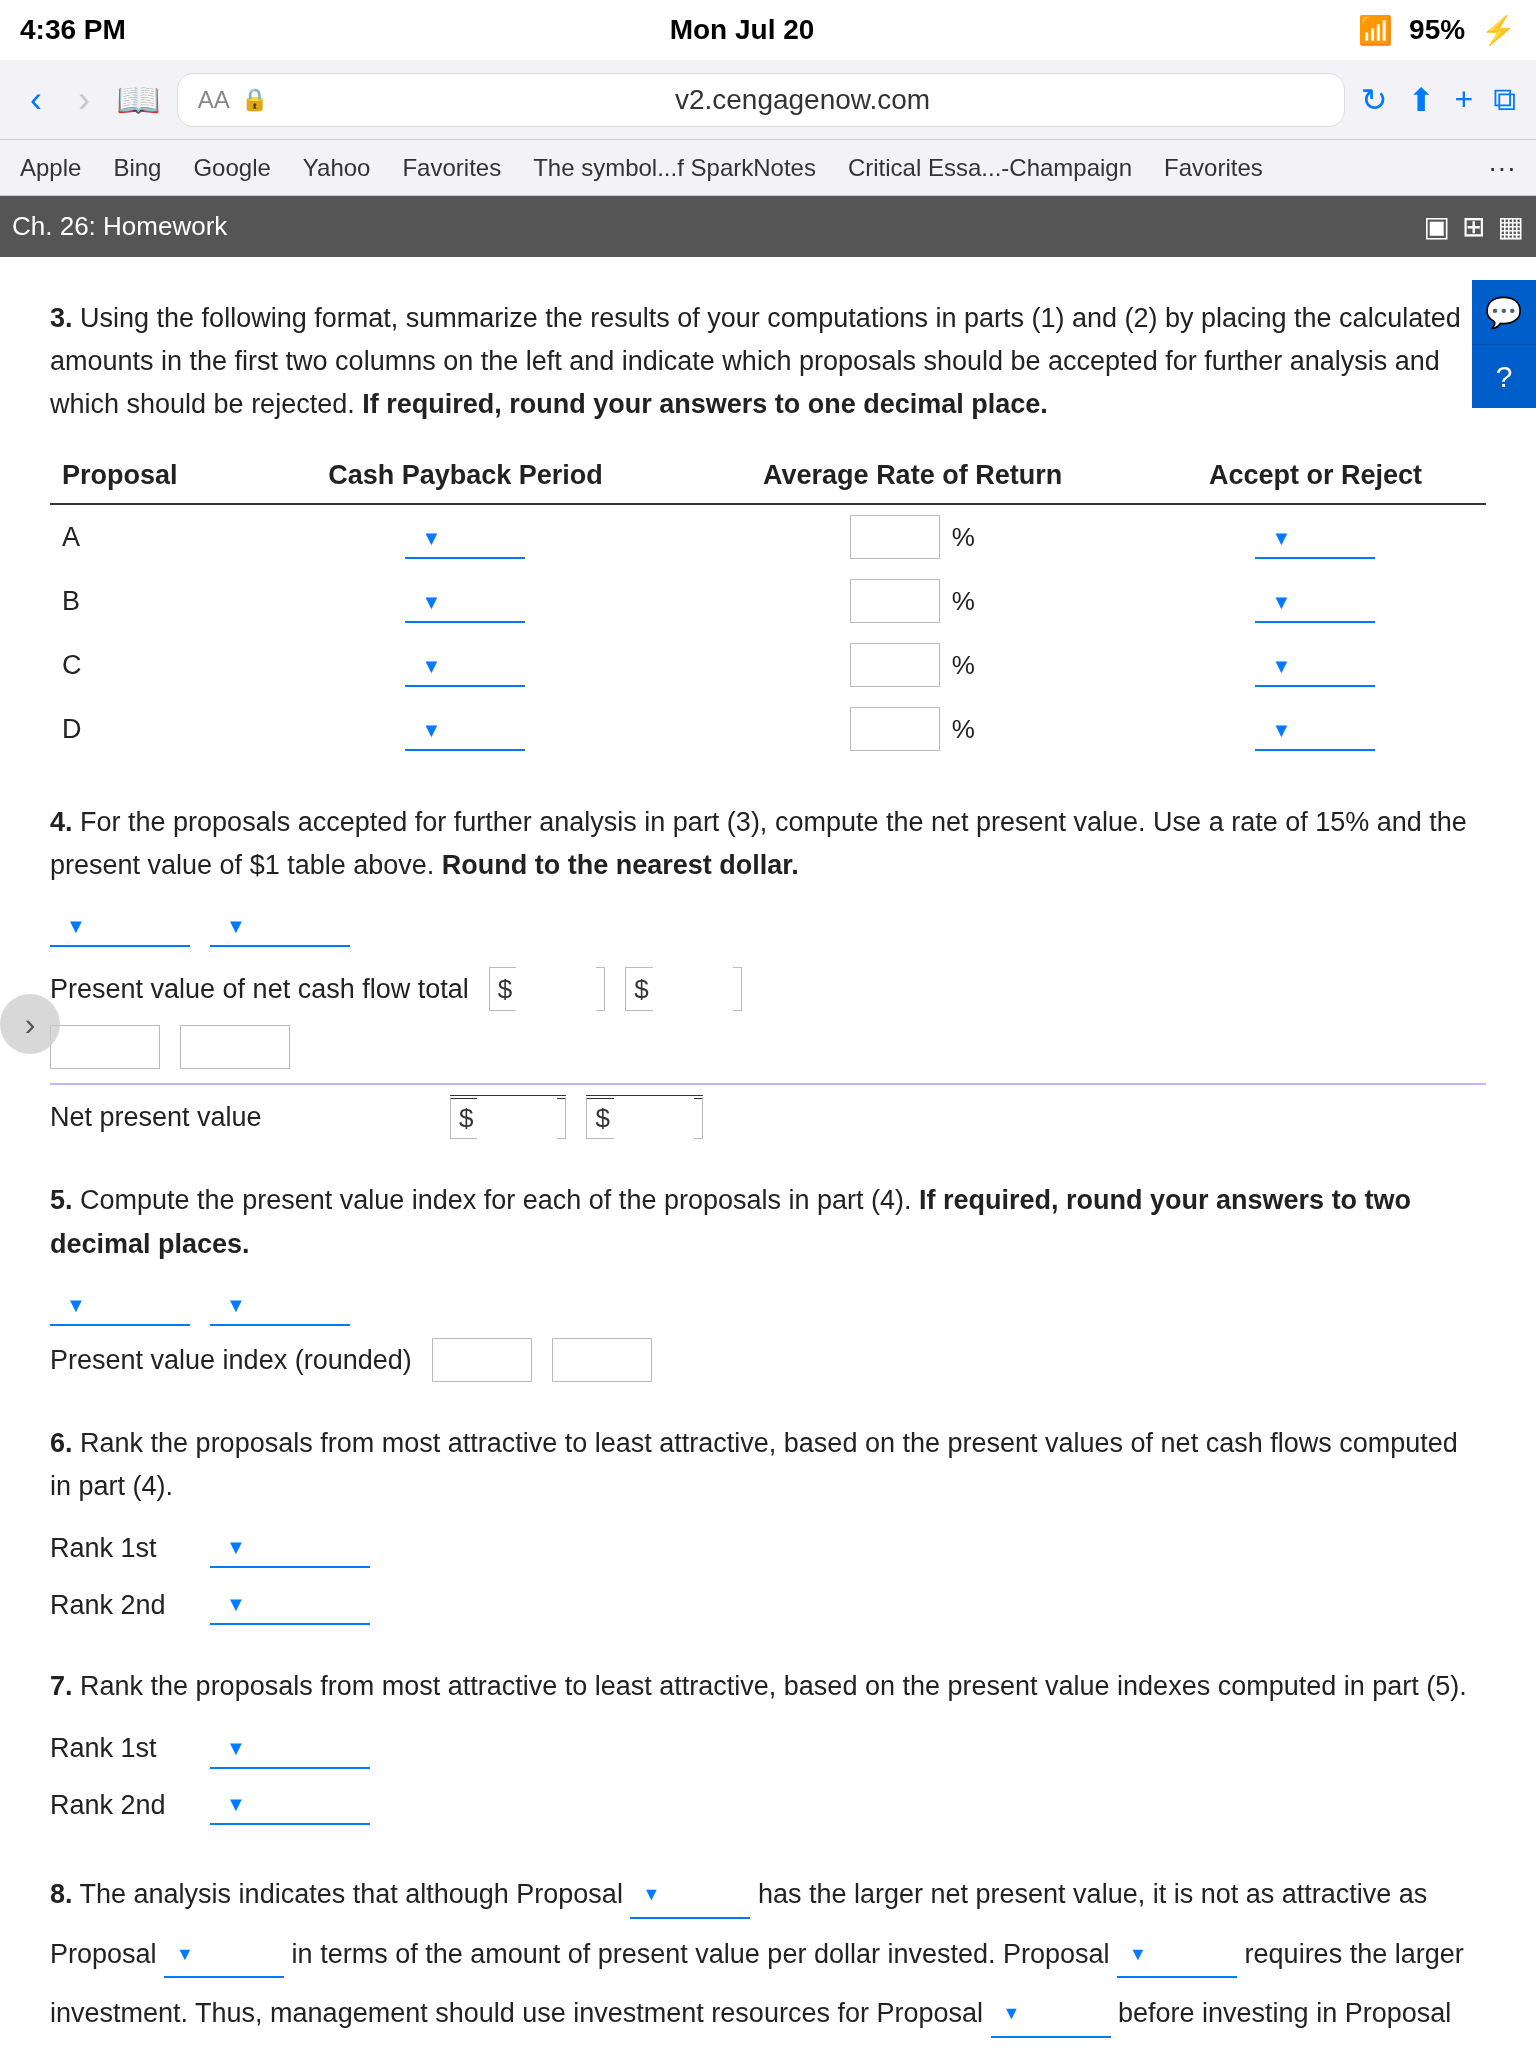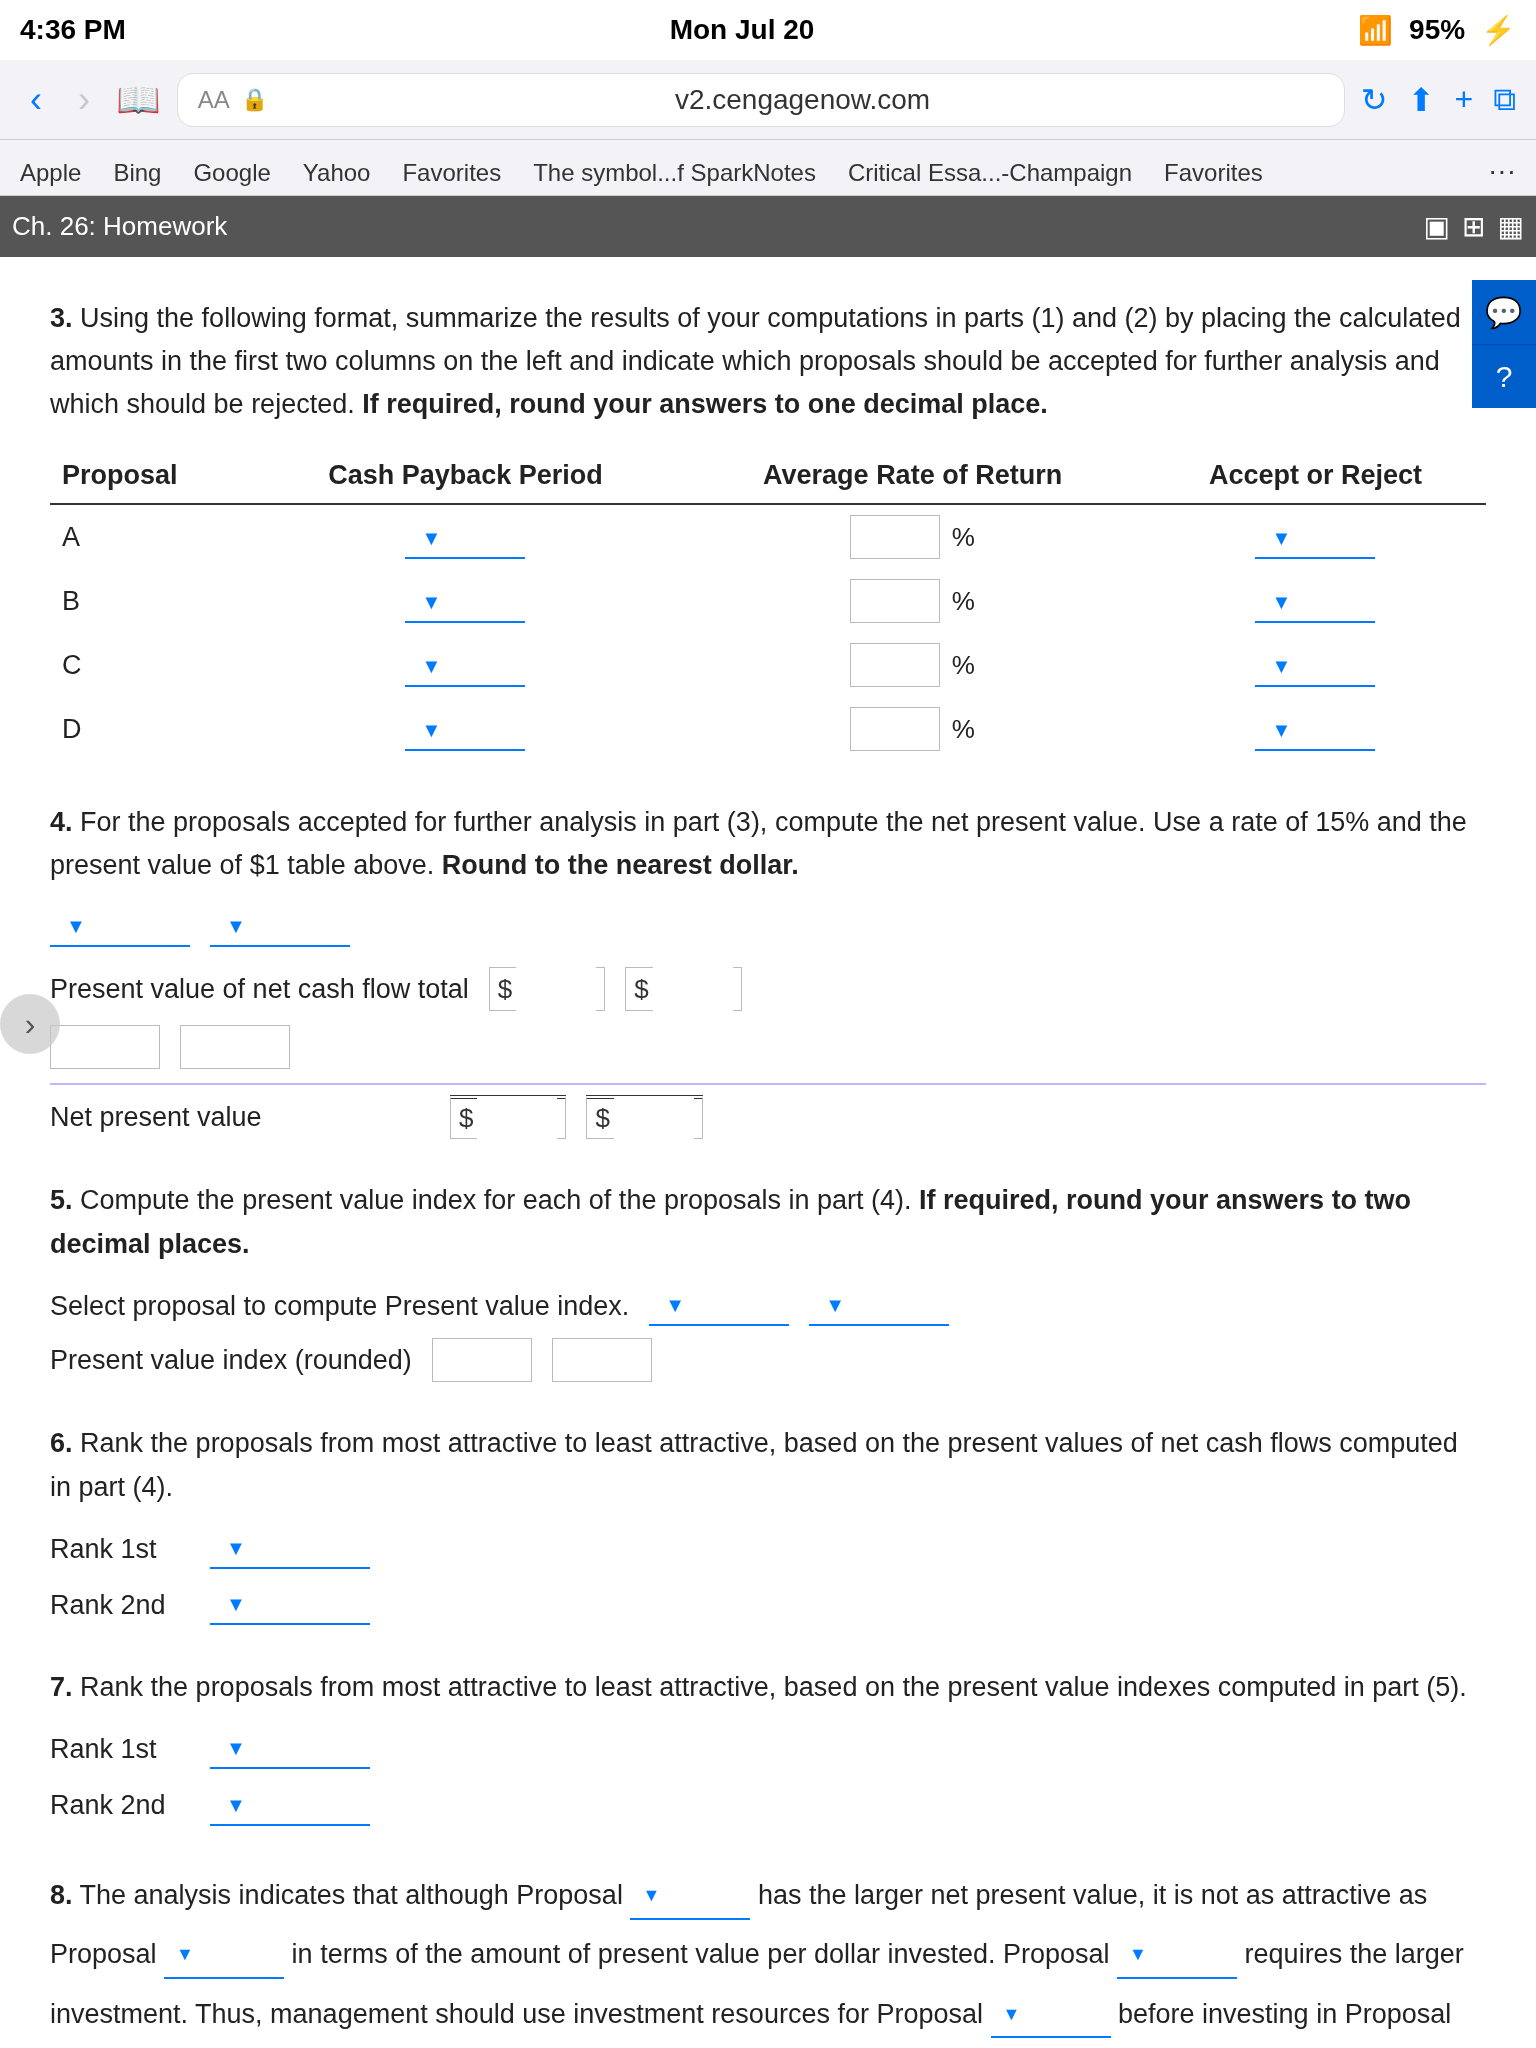--- a/index.html
+++ b/index.html
@@ -73,21 +73,21 @@
       color: #007aff;
       cursor: pointer;
     }
 
     
     .bookmarks-bar {
       background: #f2f2f7;
       padding: 8px 20px;
       display: flex;
       gap: 32px;
-      align-items: flex-end;
+      align-items: center;
       border-bottom: 1px solid #ccc;
       font-size: 24px;
       color: #333;
       height: 56px;
     }
     .bookmarks-bar span { cursor: pointer; }
     .bookmarks-bar .ellipsis { margin-left: auto; font-size: 28px; }
 
     
     .page-header {
@@ -474,21 +474,20 @@
   </div>
 
   <div class="section">
     <p class="section-text">
       <span class="section-num">5.</span>
       <span>Compute the present value index for each of the proposals in part (4).</span>
       <strong>If required, round your answers to two decimal places.</strong>
     </p>
 
     <div class="select-row">
-      <span class="select-label">Select proposal to compute Present value index.</span>
       <div class="dropdown-field" style="min-width:140px;">
         <span class="arrow">▼</span>
       </div>
       <div class="dropdown-field" style="min-width:140px;">
         <span class="arrow">▼</span>
       </div>
     </div>
 
     <div class="pvi-row">
       <span class="pvi-label">Present value index (rounded)</span>

